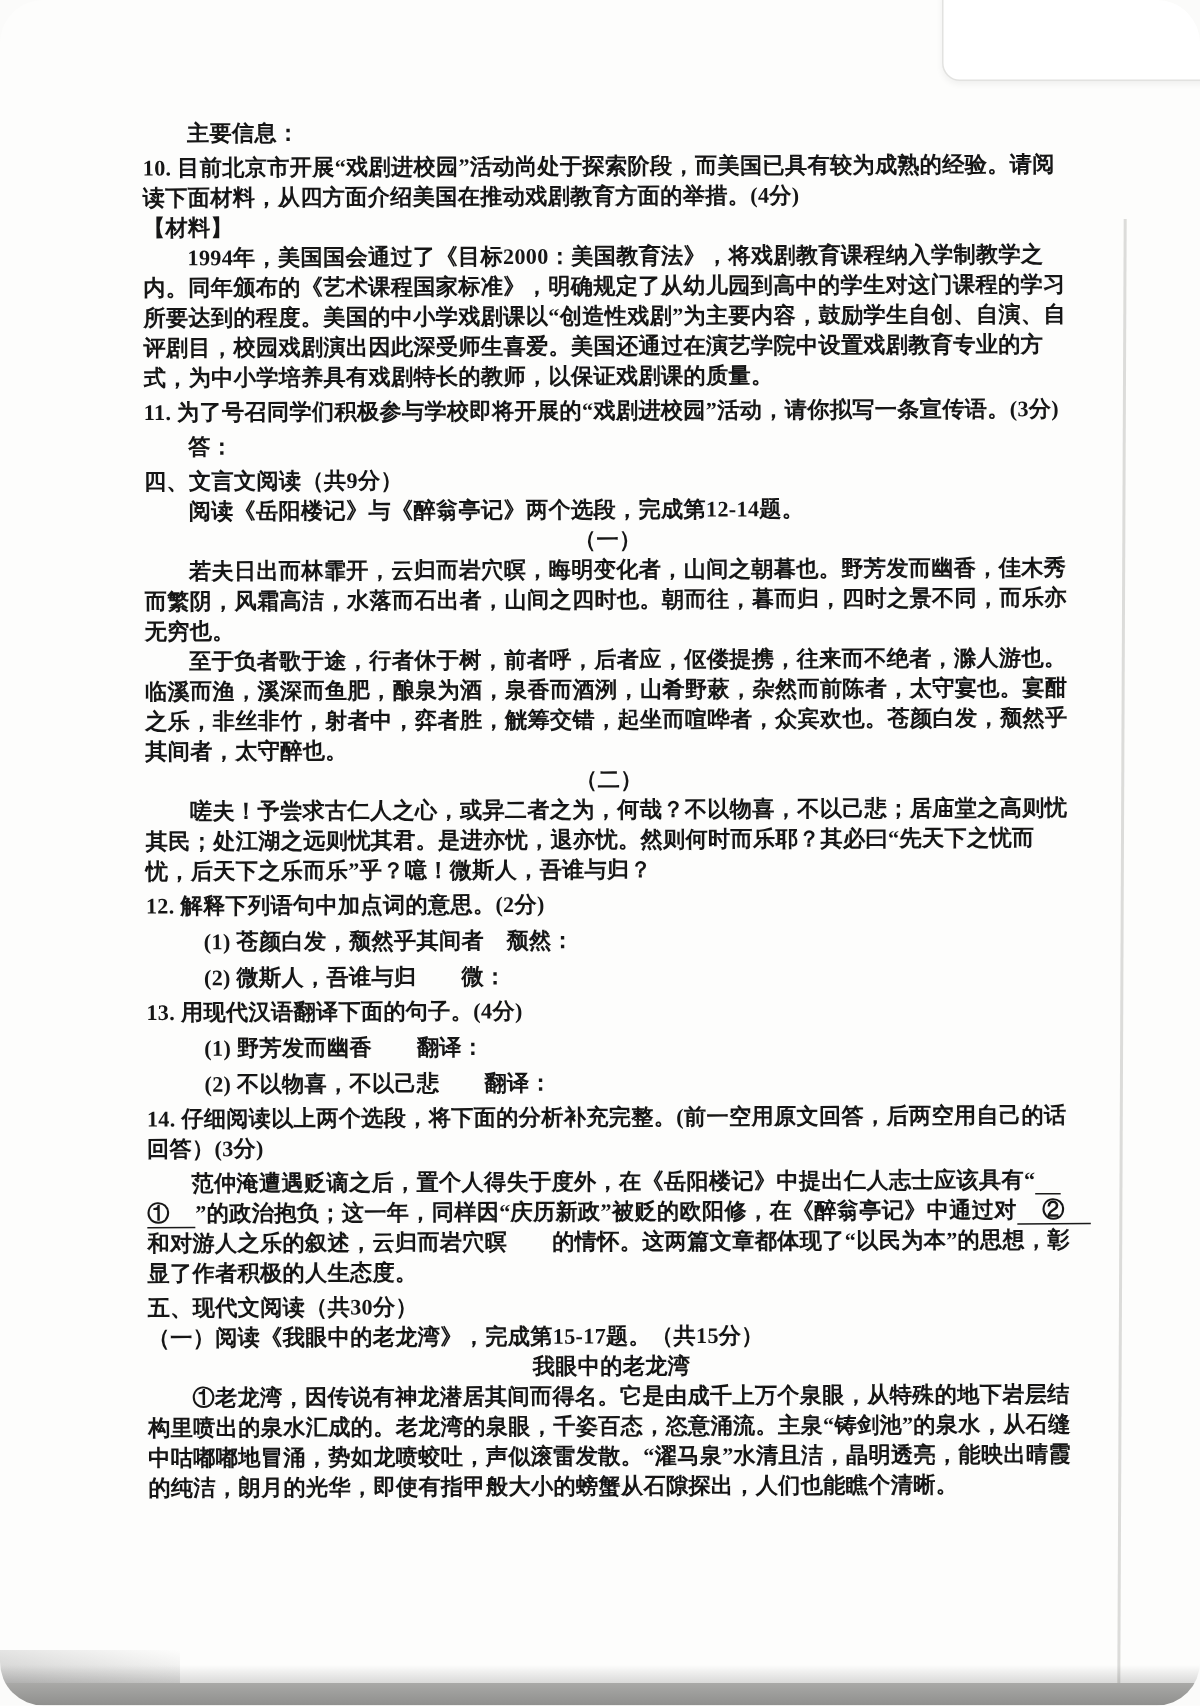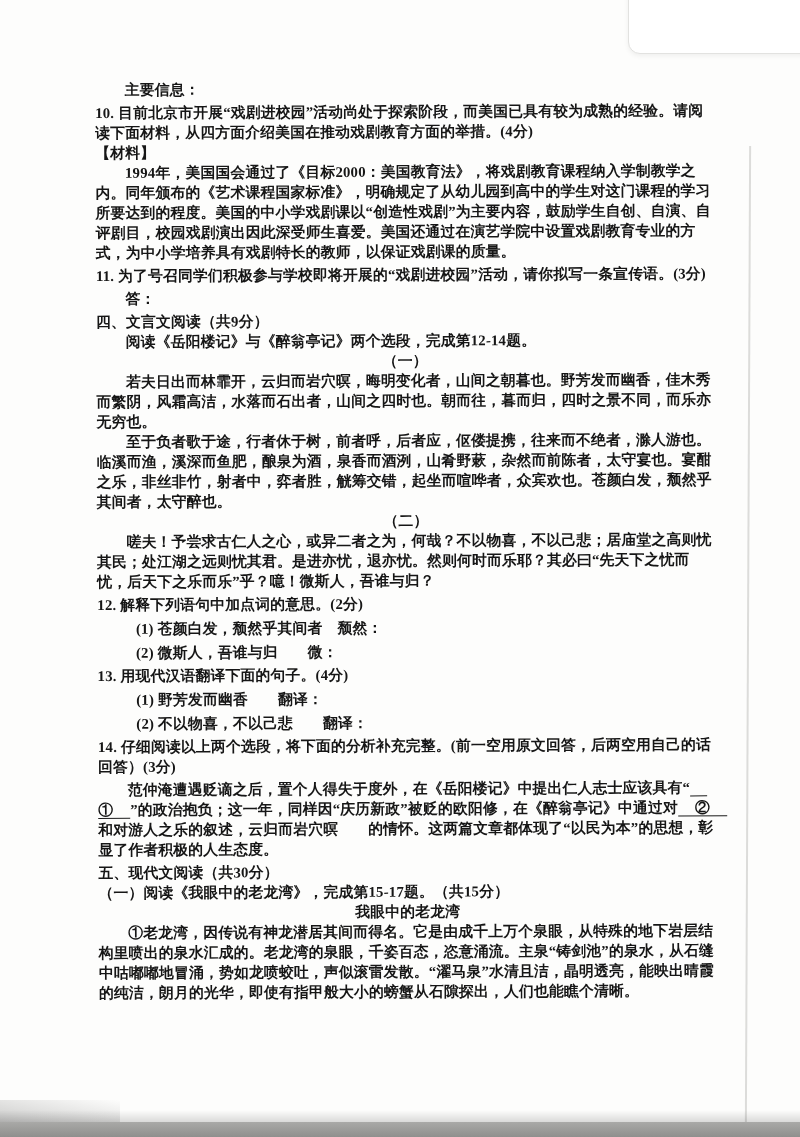--- a/index.html
+++ b/index.html
@@ -3,21 +3,21 @@
 <meta charset="utf-8">
 <style>
   * { box-sizing: border-box; }
   html, body { margin: 0; padding: 0; }
   body {
     width: 800px; height: 1137px;
     background: #fbfbfa;
     overflow: hidden;
     font-family: "Liberation Serif", "DejaVu Serif", serif;
   }
-  .screen { position: relative; width: 800px; height: 1137px; overflow: hidden; background: #fdfdfc; }
+  .screen { position: relative; width: 800px; height: 1137px; overflow: hidden; background: #fdfdfc; border-radius: 29px; }
 
   
   .doc {
     position: absolute; left: 95px; top: 80px; width: 618px;
     color: #161616;
     transform: rotate(-0.25deg);
     transform-origin: top left;
     z-index: 2;
   }
   .doc p { margin: 0; font-size: 14.8px; line-height: 20px; font-weight: 700; letter-spacing: 0.2px; }

